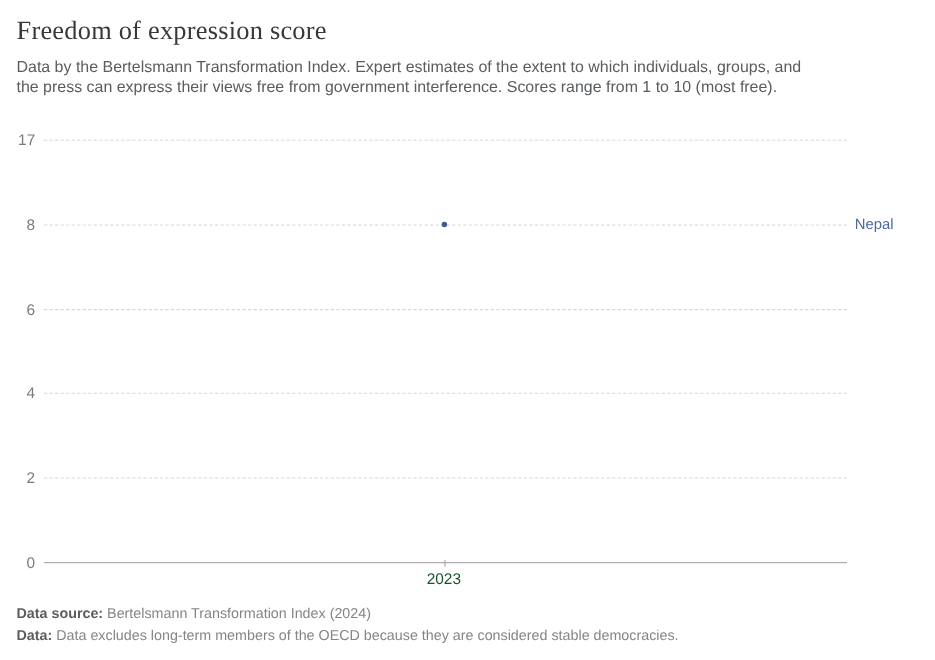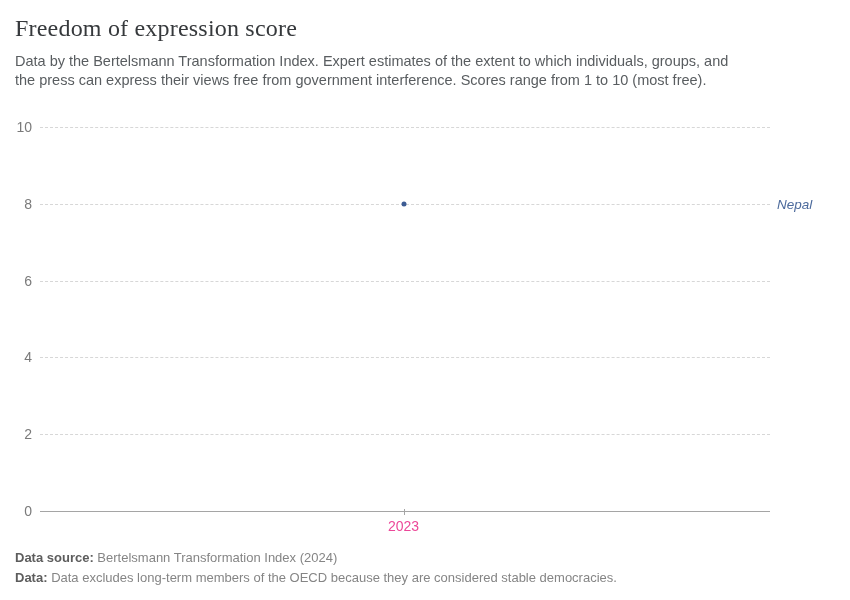--- a/index.html
+++ b/index.html
@@ -68,34 +68,33 @@
   .xtick-mark {
     position: absolute;
     width: 1px;
     height: 6px;
     background: #a5a5a5;
   }
   .xtick-label {
     position: absolute;
     transform: translateX(-50%);
     font-size: 14px;
-    color: #ec4899;
+    color: #14532d;
   }
   .data-point {
     position: absolute;
     width: 5px;
     height: 5px;
     border-radius: 50%;
     transform: translate(-50%, -50%);
   }
   .entity-label {
     position: absolute;
     transform: translateY(-50%);
     font-size: 13.5px;
-    font-style: italic;
   }
   
   .footer {
     position: absolute;
     left: 15px;
     right: 18px;
     top: 548px;
     font-size: 13px;
     line-height: 20px;
     color: #858585;
@@ -118,21 +117,21 @@
       <div class="ytick-label" style="top: 511px;">0</div>
       <div class="gridline" style="top: 434.2px;"></div>
       <div class="ytick-label" style="top: 434.2px;">2</div>
       <div class="gridline" style="top: 357.4px;"></div>
       <div class="ytick-label" style="top: 357.4px;">4</div>
       <div class="gridline" style="top: 280.6px;"></div>
       <div class="ytick-label" style="top: 280.6px;">6</div>
       <div class="gridline" style="top: 203.8px;"></div>
       <div class="ytick-label" style="top: 203.8px;">8</div>
       <div class="gridline" style="top: 127px;"></div>
-      <div class="ytick-label" style="top: 127px;">10</div>
+      <div class="ytick-label" style="top: 127px;">17</div>
       <div class="xtick-mark" style="left: 403.5px; top: 509px;"></div>
       <div class="xtick-label" style="left: 403.5px; top: 518px;">2023</div>
       <div class="data-point" style="left: 403.5px; top: 203.8px; background: rgb(61, 92, 148);"></div>
       <div class="entity-label" style="left: 777px; top: 203.8px; color: rgb(76, 106, 156);">Nepal</div>
     </div>
 
   <div class="footer">
     <div class="footer-row1">
       <span><b>Data source:</b><span> Bertelsmann Transformation Index (2024)</span></span>
     </div>

